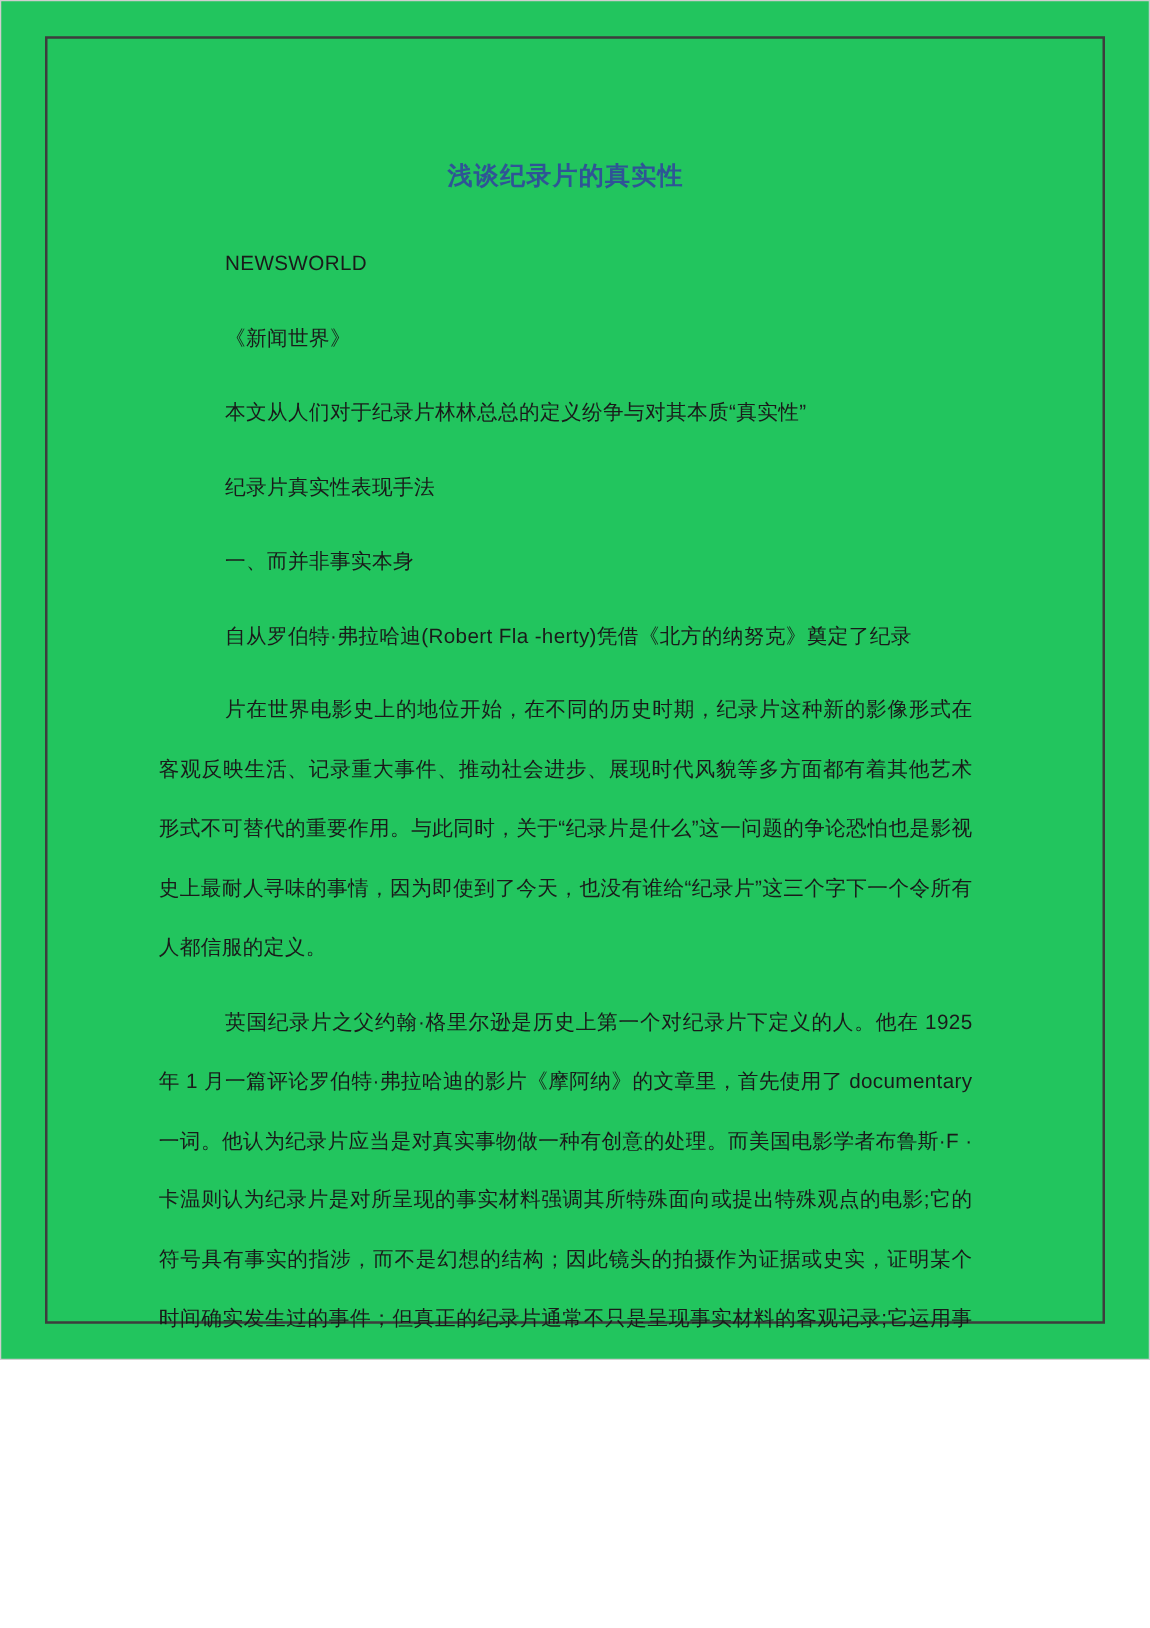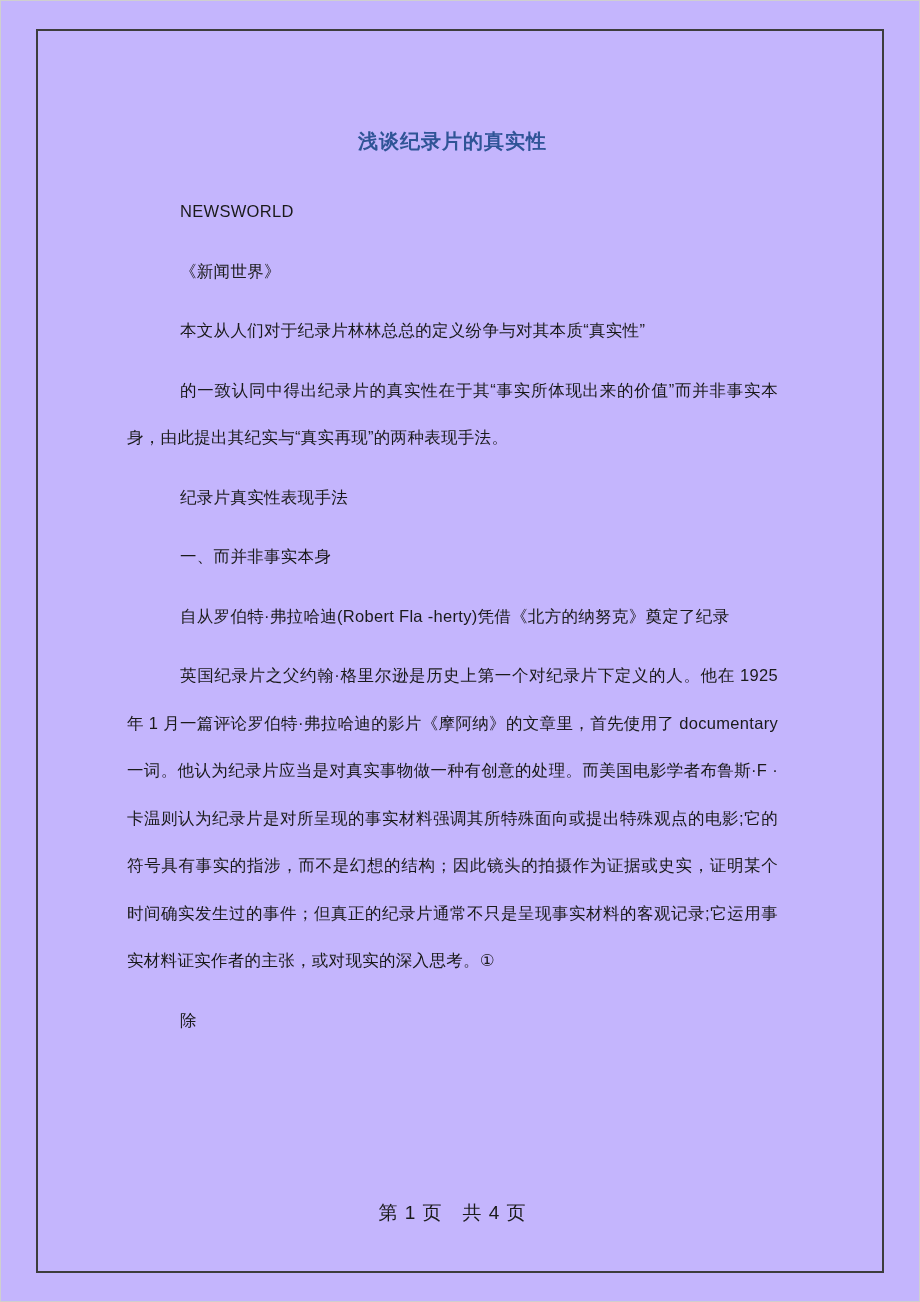--- a/index.html
+++ b/index.html
@@ -1,21 +1,21 @@
 <!DOCTYPE html>
 <html><head>
 <meta charset="utf-8">
 <style>
   * { box-sizing: border-box; }
   html, body { margin: 0; padding: 0; background: #ffffff; }
   .page {
     position: relative;
     width: 920px;
-    height: 1302px;
-    background: #c4b5fd;
+    height: 1088px;
+    background: #22c55e;
     font-family: "Liberation Sans", "DejaVu Sans", sans-serif;
     color: #1a1a1a;
     overflow: hidden;
     box-shadow: inset 0 0 0 1px #cfcfcf;
   }
   .border-frame {
     position: absolute;
     left: 36px;
     top: 29px;
     right: 36px;
@@ -65,23 +65,23 @@
 <div class="page">
   <div class="border-frame"></div>
 
   <div class="content">
     <h1 class="doc-title">浅谈纪录片的真实性</h1>
 
     <div class="doc-body">
       <p>NEWSWORLD</p>
       <p>《新闻世界》</p>
       <p>本文从人们对于纪录片林林总总的定义纷争与对其本质“真实性”</p>
-      <p>的一致认同中得出纪录片的真实性在于其“事实所体现出来的价值”而并非事实本身，由此提出其纪实与“真实再现”的两种表现手法。</p>
       <p>纪录片真实性表现手法</p>
       <p>一、而并非事实本身</p>
       <p>自从罗伯特·弗拉哈迪(Robert Fla -herty)凭借《北方的纳努克》奠定了纪录</p>
+      <p>片在世界电影史上的地位开始，在不同的历史时期，纪录片这种新的影像形式在客观反映生活、记录重大事件、推动社会进步、展现时代风貌等多方面都有着其他艺术形式不可替代的重要作用。与此同时，关于“纪录片是什么”这一问题的争论恐怕也是影视史上最耐人寻味的事情，因为即使到了今天，也没有谁给“纪录片”这三个字下一个令所有人都信服的定义。</p>
       <p>英国纪录片之父约翰·格里尔逊是历史上第一个对纪录片下定义的人。他在 1925 年 1 月一篇评论罗伯特·弗拉哈迪的影片《摩阿纳》的文章里，首先使用了 documentary 一词。他认为纪录片应当是对真实事物做一种有创意的处理。而美国电影学者布鲁斯·F ·卡温则认为纪录片是对所呈现的事实材料强调其所特殊面向或提出特殊观点的电影;它的符号具有事实的指涉，而不是幻想的结构；因此镜头的拍摄作为证据或史实，证明某个时间确实发生过的事件；但真正的纪录片通常不只是呈现事实材料的客观记录;它运用事实材料证实作者的主张，或对现实的深入思考。①</p>
       <p>除</p>
     </div>
   </div>
 
   <div class="page-footer">第 1 页　共 4 页</div>
 </div>
 
 </body></html>

